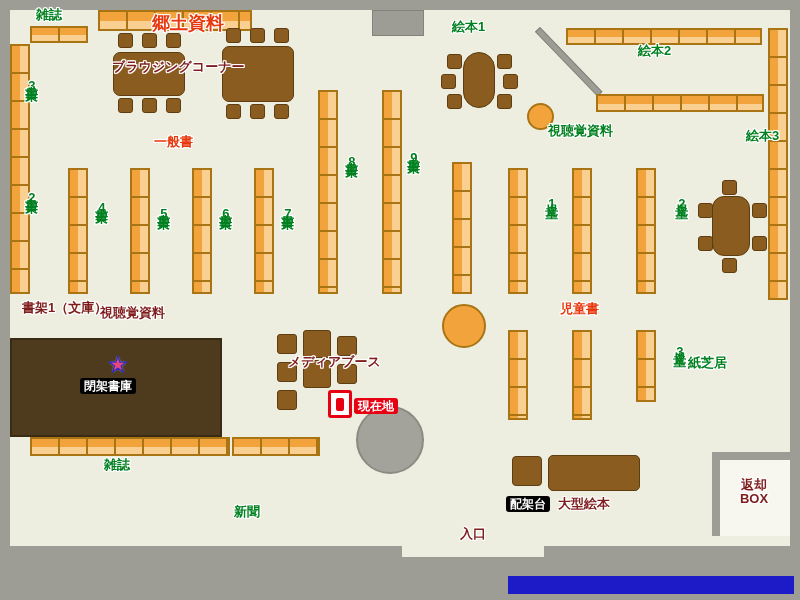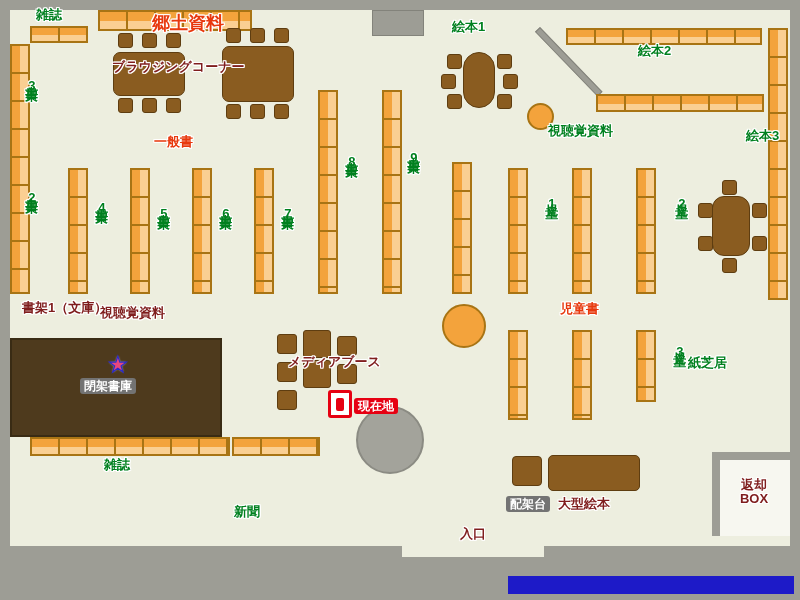--- a/index.html
+++ b/index.html
@@ -15,21 +15,21 @@
     text-shadow:-1px 0 0 #fff,1px 0 0 #fff,0 -1px 0 #fff,0 1px 0 #fff,
                 -1px -1px 0 #fff,1px 1px 0 #fff,-1px 1px 0 #fff,1px -1px 0 #fff;
   }
   .green{color:#00801f}.red{color:#e8380d}.blue{color:#7f1d1d}
   .big{font-size:13px;}
   .vert{writing-mode:vertical-rl;text-orientation:upright;letter-spacing:1px;}
   .badge{
     position:absolute;color:#fff;font-weight:bold;font-size:12px;line-height:1.2;
     padding:1px 4px;border-radius:3px;white-space:nowrap;
   }
-  .bluebg{background:#737373}.redbg{background:#e60012}
+  .bluebg{background:#000000}.redbg{background:#e60012}
   .vshelf{
     position:absolute;width:20px;box-sizing:border-box;border:2px solid #a87414;
     background:
       repeating-linear-gradient(to bottom, rgba(0,0,0,0) 0 26px, #a87414 26px 28px),
       linear-gradient(to right,#f3a33c 0 50%,#facf92 50% 100%);
   }
   .hshelf{
     position:absolute;height:18px;box-sizing:border-box;border:2px solid #a87414;
     background:
       repeating-linear-gradient(to right, rgba(0,0,0,0) 0 26px, #a87414 26px 28px),

